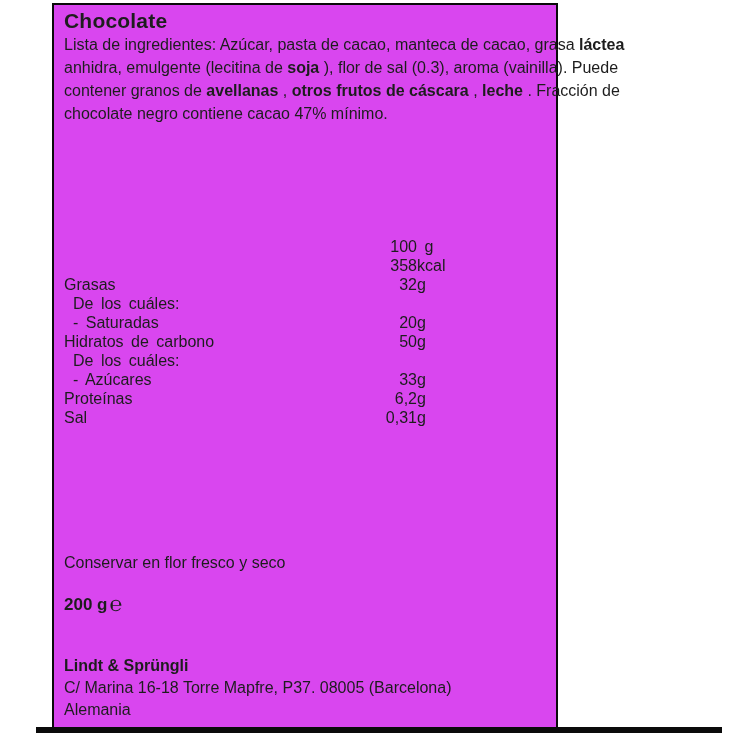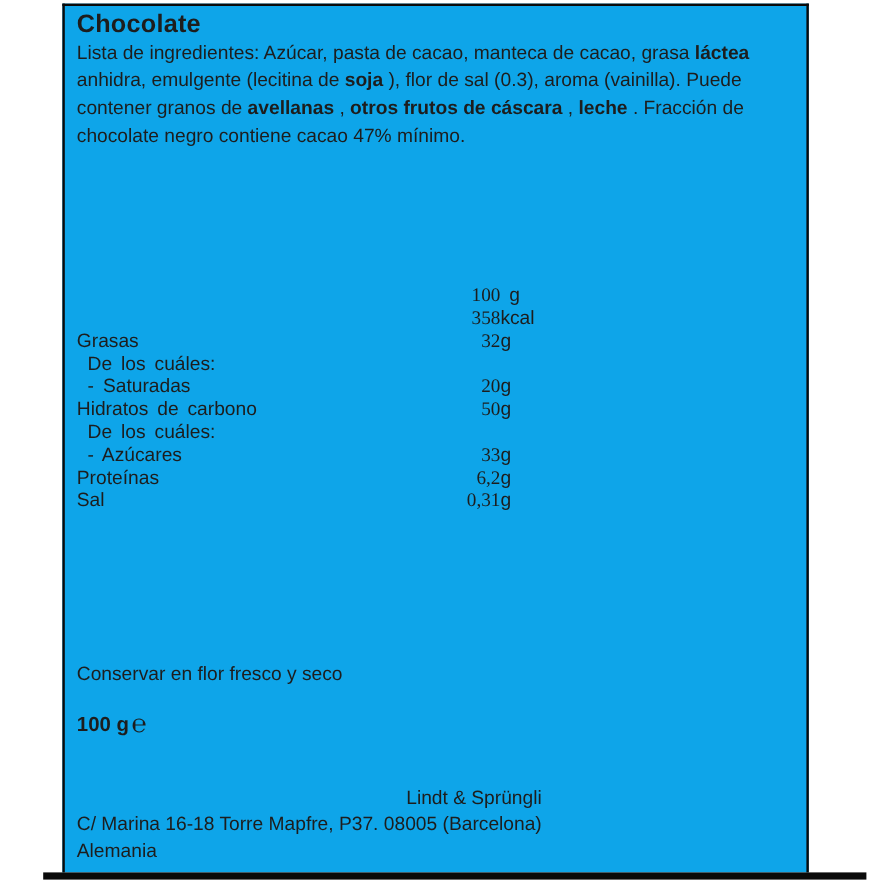--- a/index.html
+++ b/index.html
@@ -10,25 +10,25 @@
     height: 735px;
     background: #ffffff;
     overflow: hidden;
     font-family: "Liberation Sans", "DejaVu Sans", sans-serif;
     color: #1d1d1d;
   }
   .label-box {
     position: absolute;
     left: 52px;
     top: 3px;
-    width: 622px;
+    width: 506px;
     height: 724px;
     border: 2px solid #0a0a0a;
     border-bottom: none;
-    background: #0ea5e9;
+    background: #d946ef;
   }
   .product-title {
     position: absolute;
     left: 10px;
     top: 4px;
     font-size: 21px;
     line-height: 24px;
     font-weight: 700;
     letter-spacing: 0.2px;
     white-space: nowrap;
@@ -52,21 +52,21 @@
     line-height: 19px;
     word-spacing: 3px;
   }
   .nutri-row {
     display: grid;
     grid-template-columns: 295px 58px auto;
     height: 19px;
   }
   .nutri-label { white-space: pre; }
   .nutri-label.indent-1 { padding-left: 9px; }
-  .nutri-value { text-align: right; white-space: pre; font-family: Liberation Serif, serif; }
+  .nutri-value { text-align: right; white-space: pre; }
   .nutri-unit { text-align: left; white-space: pre; }
   .storage {
     position: absolute;
     left: 10px;
     top: 548px;
     font-size: 16px;
     line-height: 19px;
     white-space: nowrap;
   }
   .net-weight {
@@ -85,21 +85,21 @@
     vertical-align: -1px;
   }
   .manufacturer-block {
     position: absolute;
     left: 10px;
     top: 650px;
     font-size: 16px;
     line-height: 22px;
     white-space: nowrap;
   }
-  .manufacturer-name { font-weight: 400; text-align: right; }
+  .manufacturer-name { font-weight: 700; }
   .bottom-rule {
     position: absolute;
     left: 36px;
     top: 727px;
     width: 686px;
     height: 6px;
     background: #0a0a0a;
   }
 </style>
 </head>
@@ -167,21 +167,21 @@
         <div class="nutri-row">
           <div class="nutri-label">Sal</div>
           <div class="nutri-value">0,31</div>
           <div class="nutri-unit">g</div>
         </div>
       </div>
 
     <div class="storage">Conservar en flor fresco y seco</div>
 
     <div class="net-weight">
-      <span>100 g</span><span class="estimated-sign">℮</span>
+      <span>200 g</span><span class="estimated-sign">℮</span>
     </div>
 
     <div class="manufacturer-block">
       <div class="manufacturer-name">Lindt &amp; Sprüngli</div>
       <div>C/ Marina 16-18 Torre Mapfre, P37. 08005 (Barcelona)</div>
       <div>Alemania</div>
     </div>
 
   </div>
 

